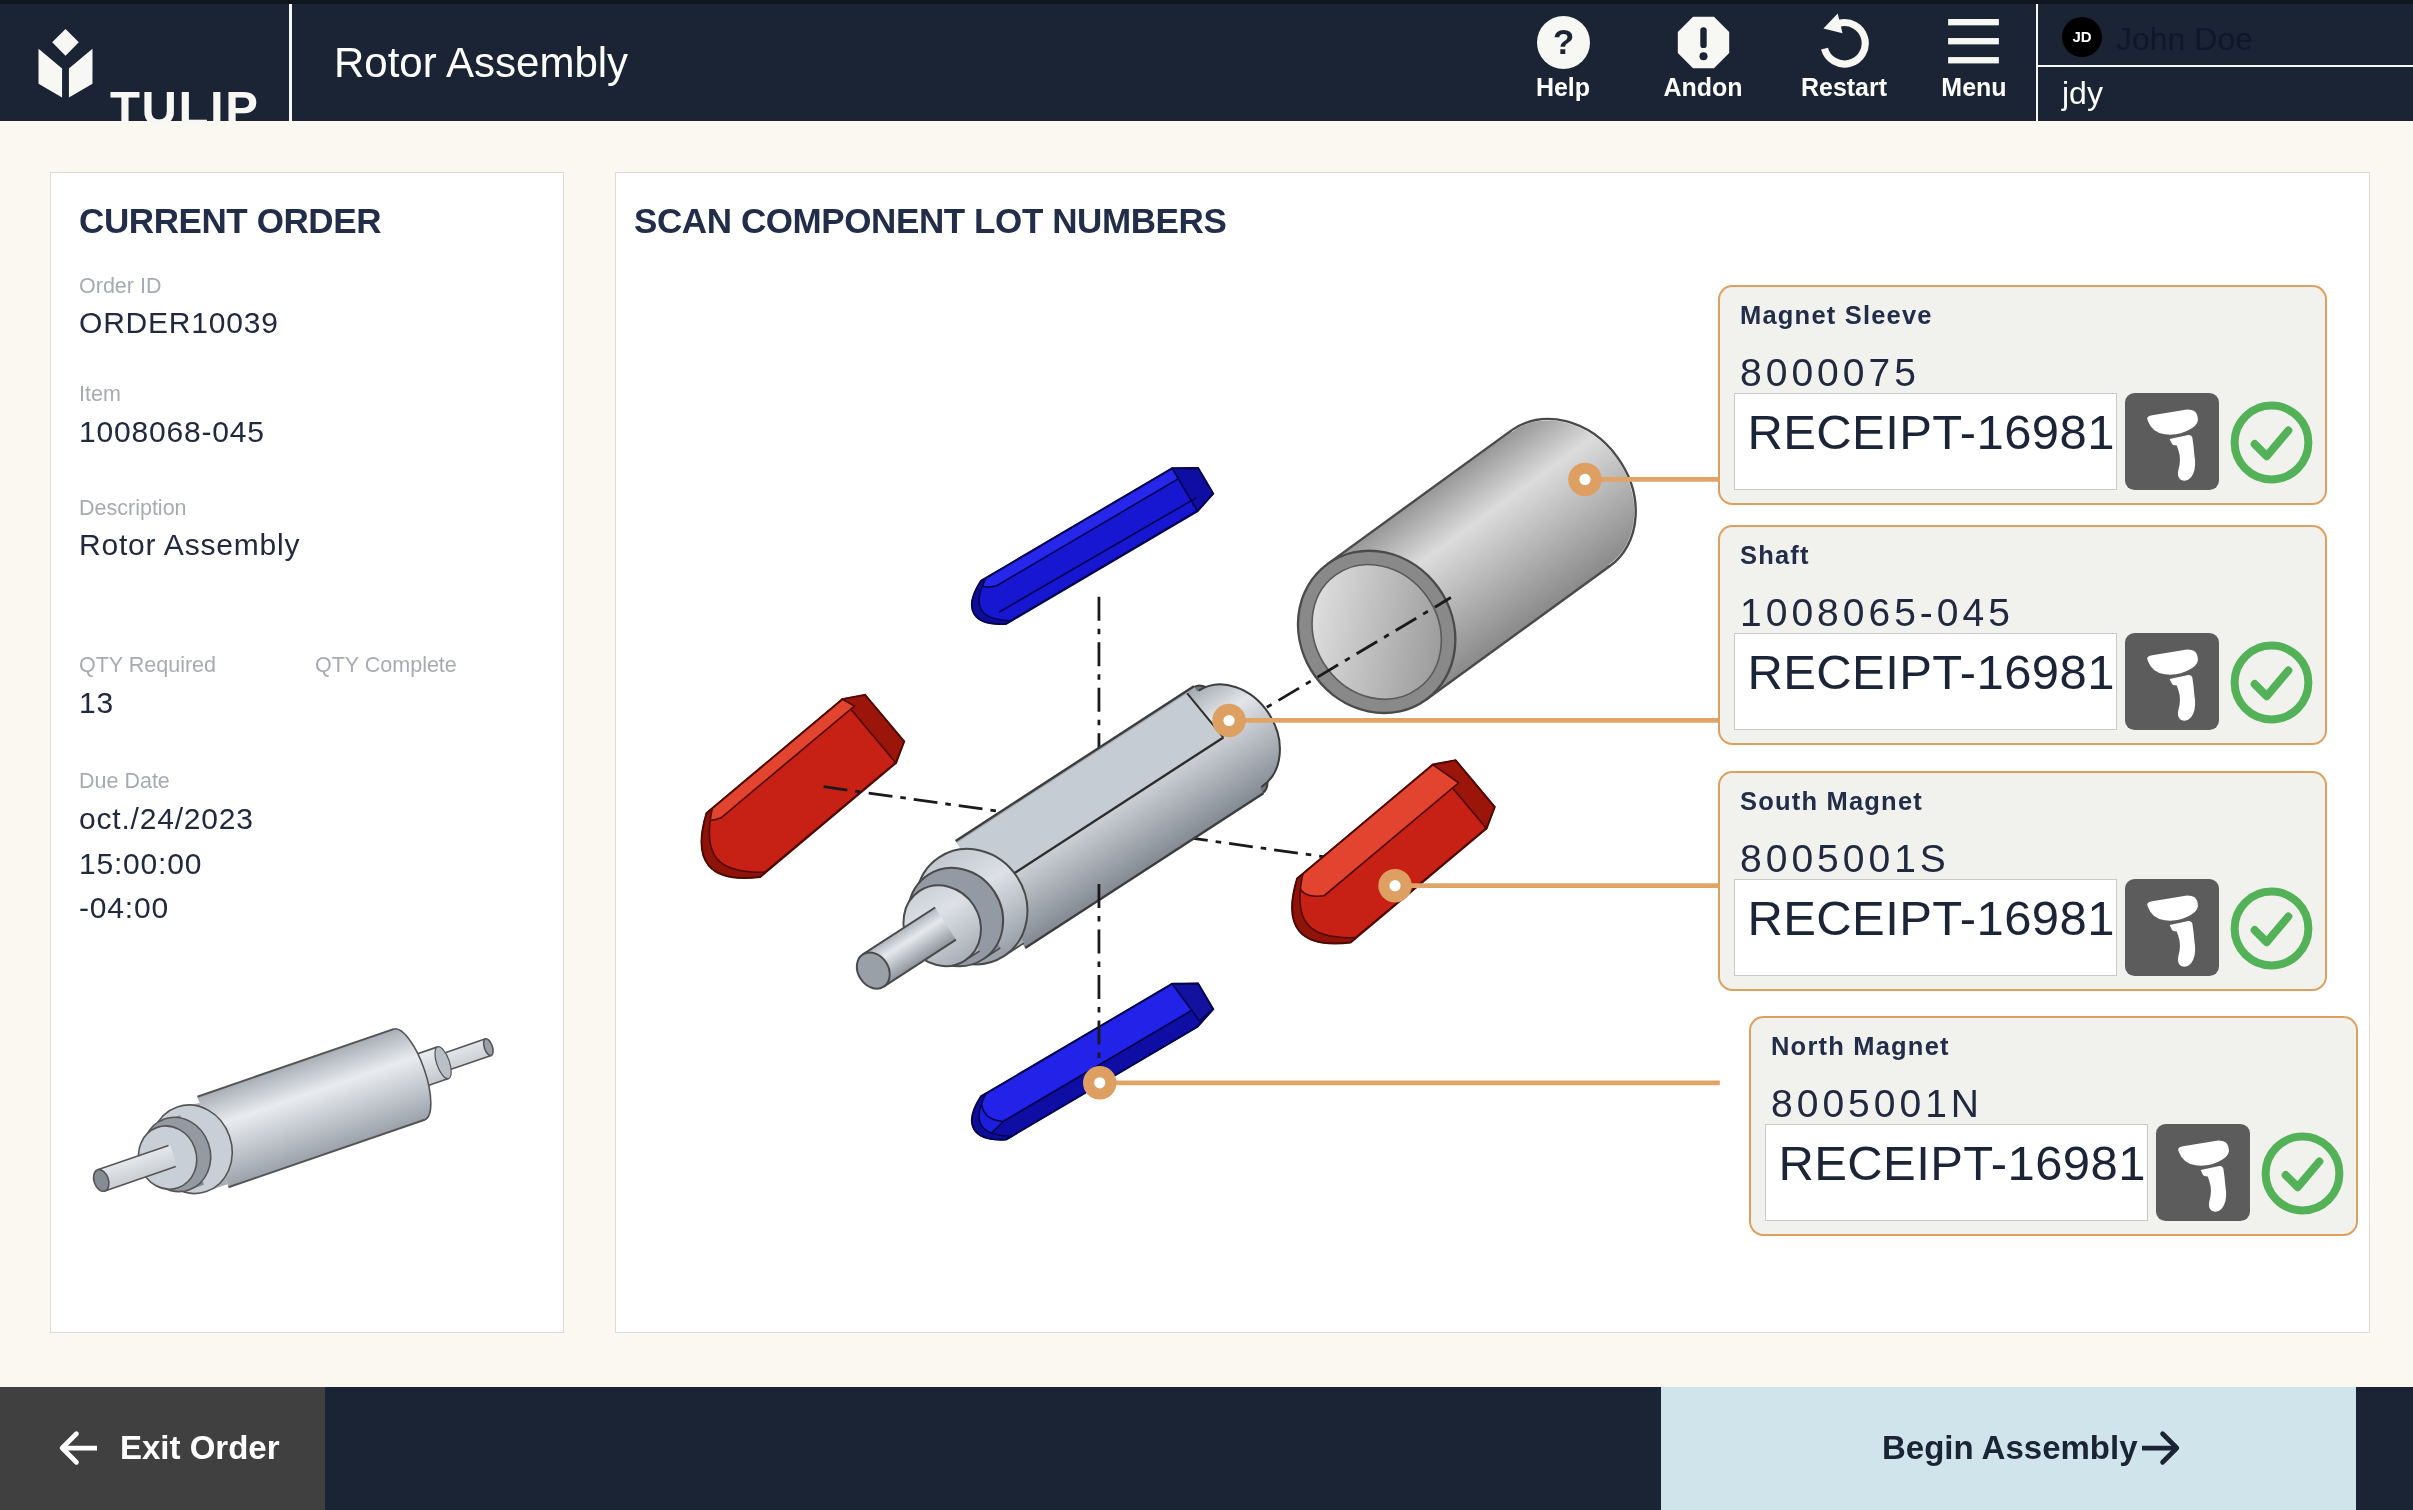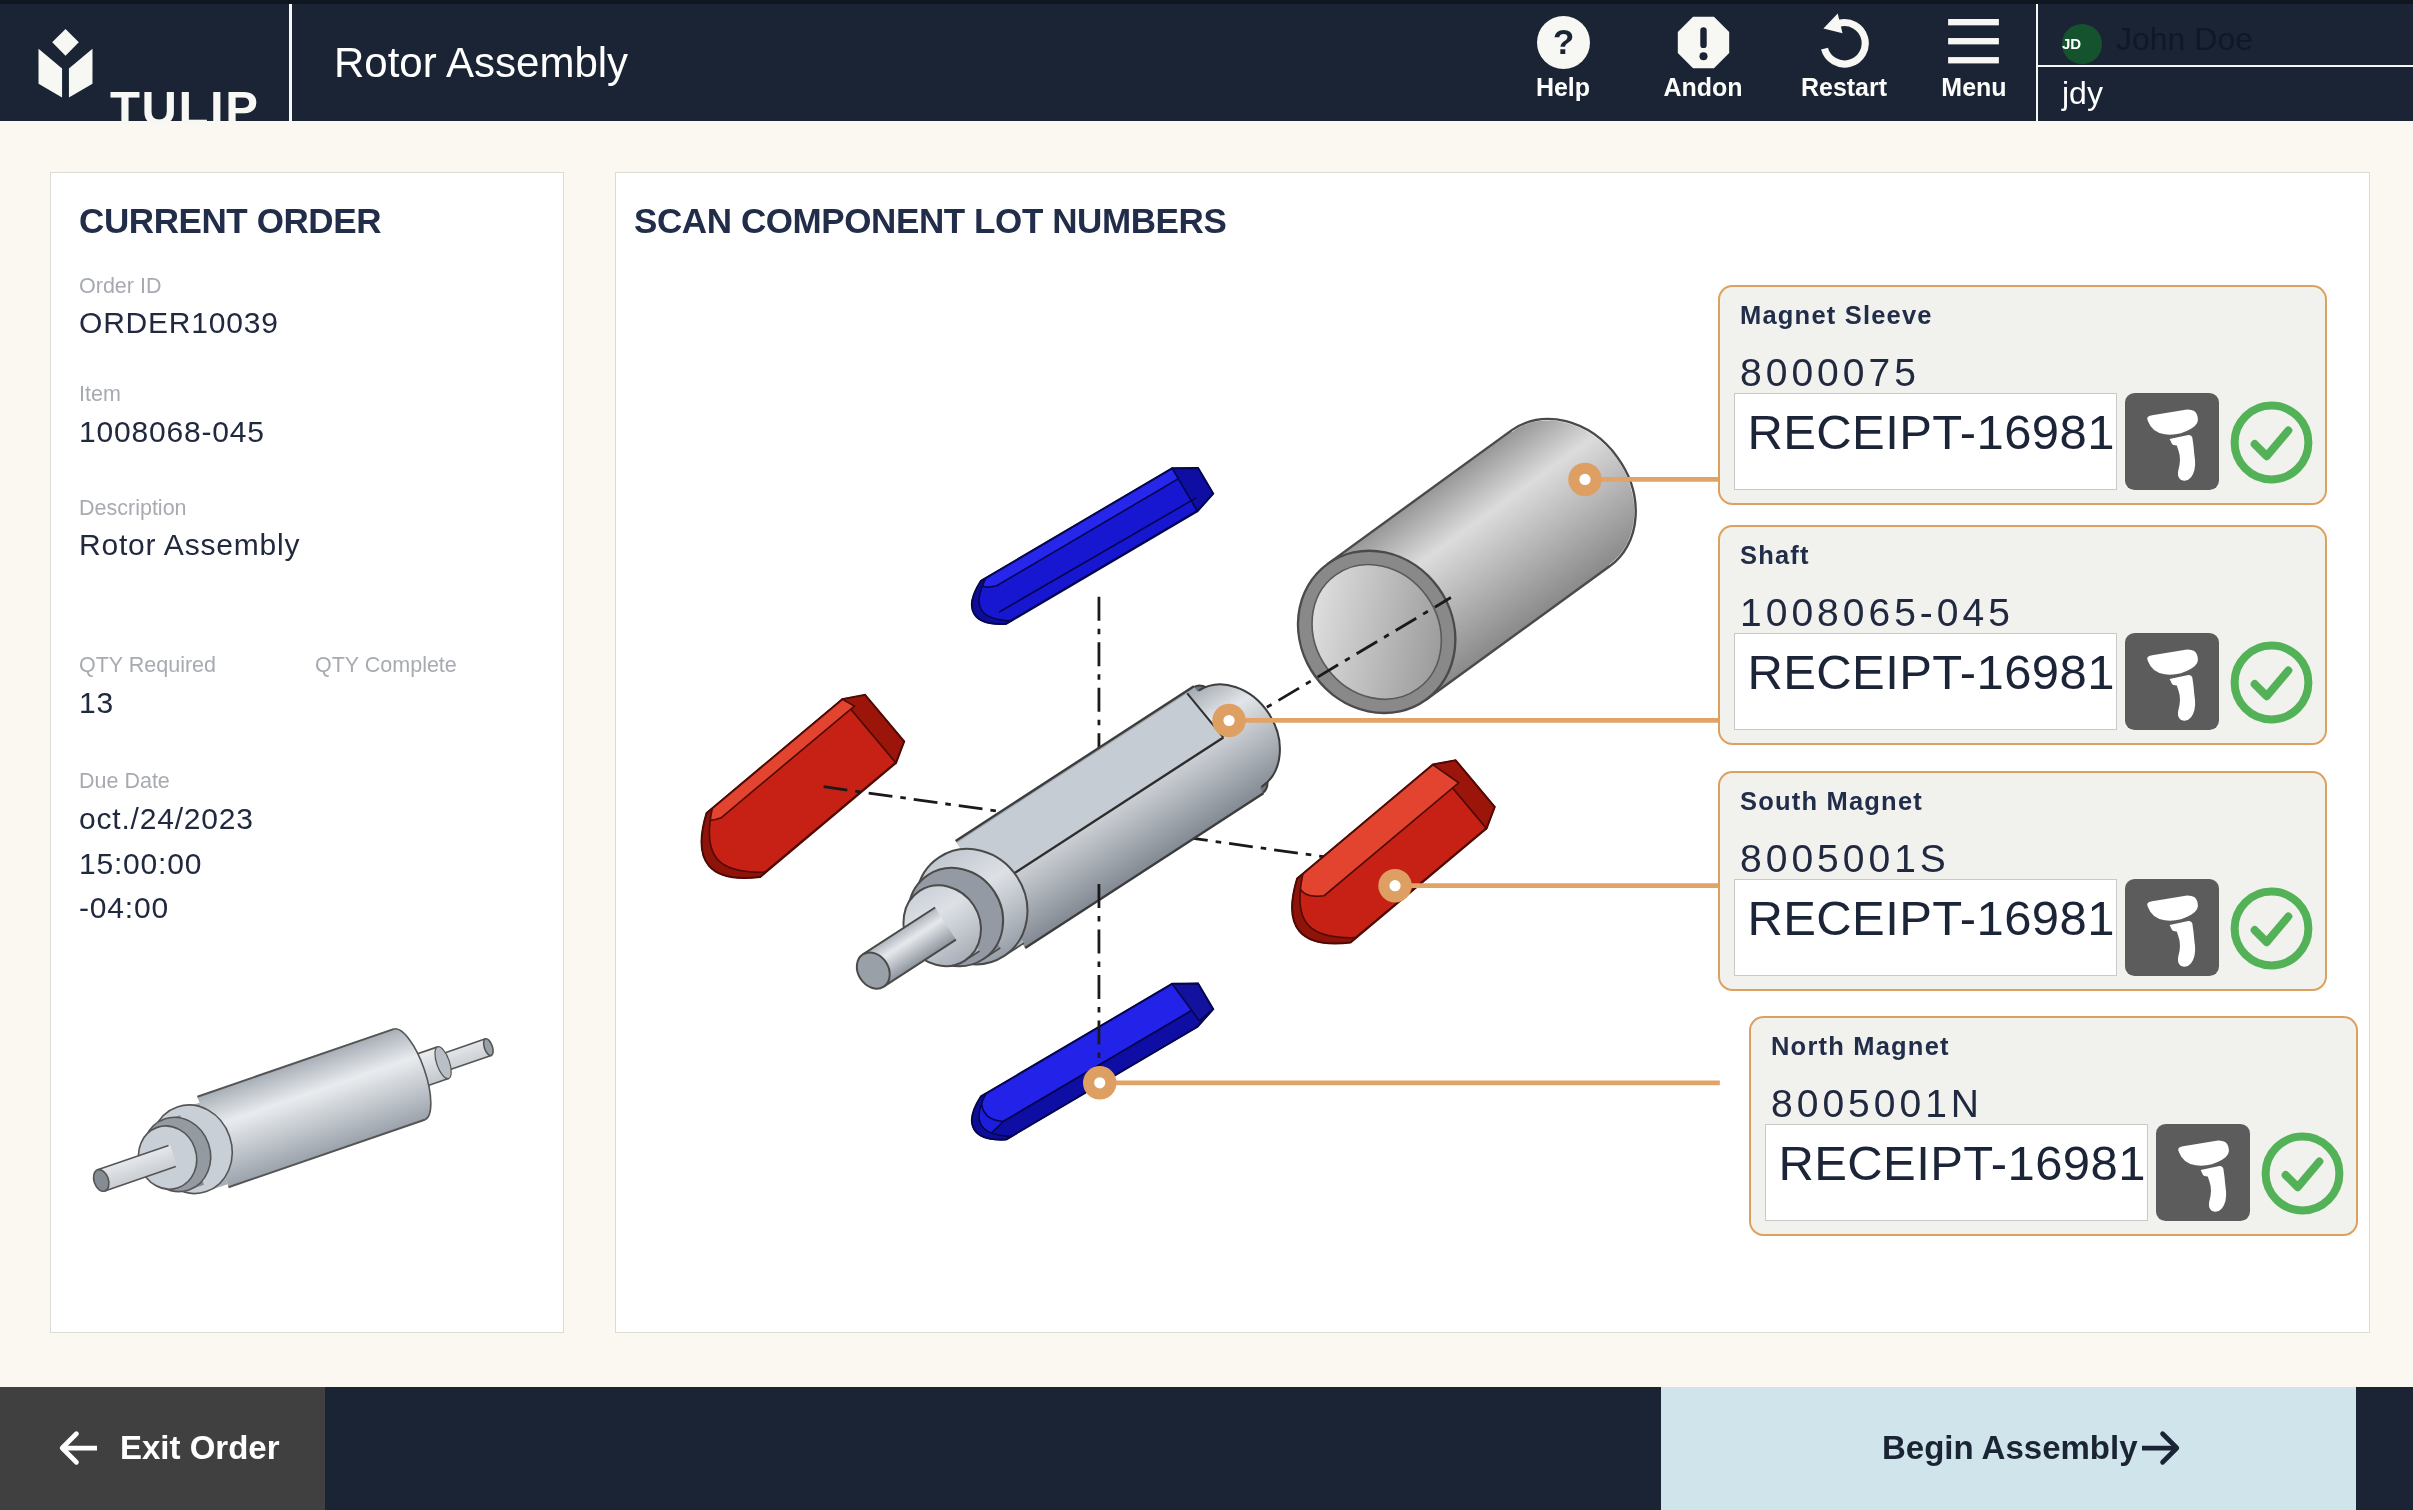--- a/index.html
+++ b/index.html
@@ -8,21 +8,21 @@
   .abs { position:absolute; }
 
   
   #header { left:0; top:0; width:2413px; height:121px; background:#1b2434; border-top:4px solid #10161f; }
   #hdivider1 { left:289px; top:4px; width:3.2px; height:117px; background:#f7f7f4; }
   #apptitle { left:334px; top:1.6px; height:121px; line-height:121px; color:#fff; font-size:42px; font-weight:400; }
   .navitem { top:0; width:120px; height:121px; color:#fff; text-align:center; }
   .navlabel { position:absolute; width:100%; top:73px; font-size:25px; font-weight:700; color:#fcfcfa; }
   #udiv-v { left:2036px; top:4px; width:2.4px; height:117px; background:#f7f7f4; }
   #udiv-h { left:2038px; top:65px; width:375px; height:2.4px; background:#f7f7f4; }
-  #avatar { left:2062px; top:24px; width:40px; height:40px; border-radius:50%; background:#14532d; color:#fff; font-size:15px; font-weight:700; line-height:40px; }
+  #avatar { left:2062px; top:17px; width:40px; height:40px; border-radius:50%; background:#000000; color:#fff; font-size:15px; font-weight:700; text-align:center; line-height:40px; }
   #uname { left:2116px; top:17.6px; font-size:32px; color:#0f172a; font-weight:400; line-height:42px;}
   #ulogin { left:2062px; top:75px; font-size:32px; color:#fff; font-weight:400; }
 
   
   #lpanel { left:50px; top:172px; width:514px; height:1161px; background:#fff; border:1.6px solid #dddcd4; }
   #rpanel { left:615px; top:172px; width:1755px; height:1161px; background:#fff; border:1.6px solid #dddcd4; }
   .ptitle { color:#222e49; font-weight:700; font-size:35px; letter-spacing:-0.4px; }
   .lbl { color:#a7abb1; font-size:21.5px; }
   .val { color:#20293f; font-size:30px; letter-spacing:0.8px; }
 

